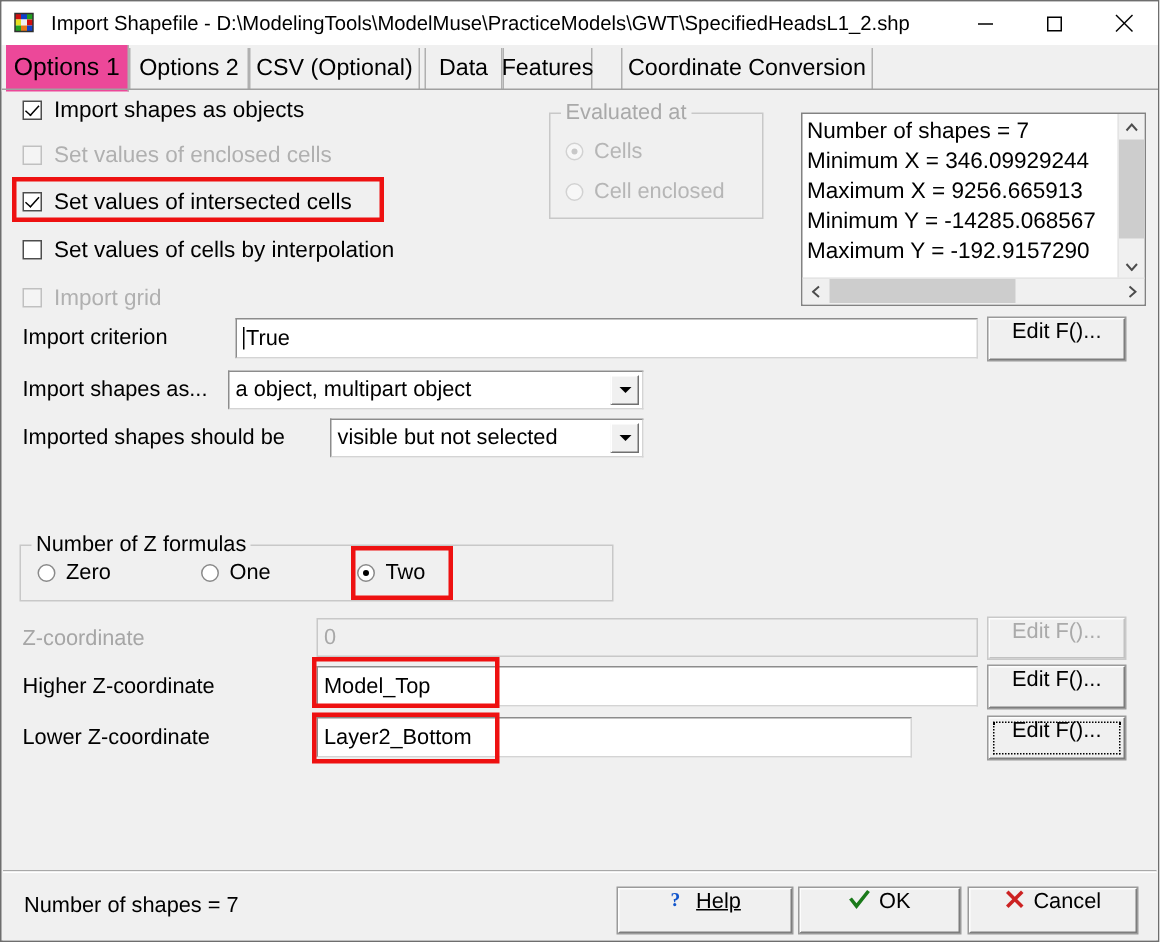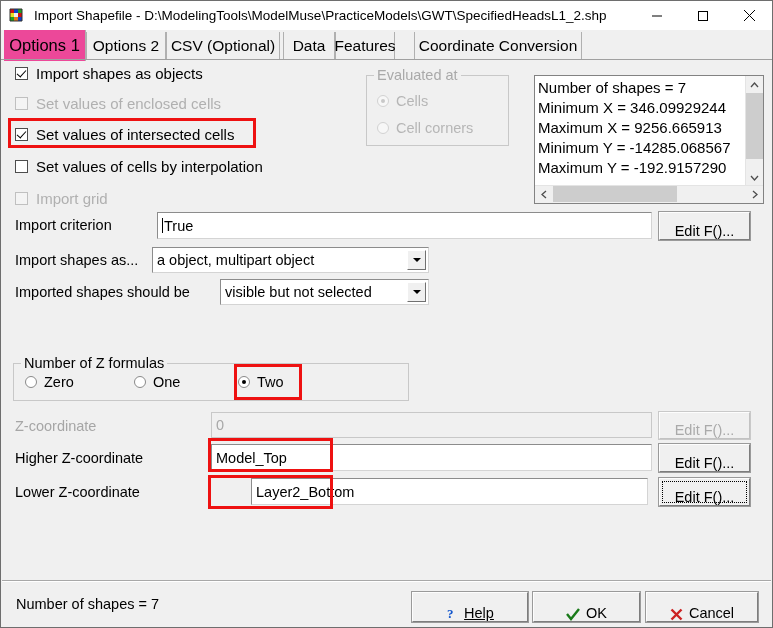--- a/index.html
+++ b/index.html
@@ -203,21 +203,21 @@
     position: absolute;
     box-sizing: border-box;
     background: #f0f0f0;
     border-top: 1px solid #fdfdfd;
     border-left: 1px solid #fdfdfd;
     border-right: 1px solid #7d7d7d;
     border-bottom: 1px solid #7d7d7d;
     outline: 1px solid #9a9a9a;
     outline-offset: 0px;
     display: flex;
-    align-items: flex-end;
+    align-items: flex-start;
     justify-content: center;
     font-size: 14.5px;
     color: #000;
     white-space: nowrap;
   }
   .btn.dis { color: #aaaaaa; outline-color: #c9c9c9;
              border-right-color: #c2c2c2; border-bottom-color: #c2c2c2; }
   .btn .focusring {
     position: absolute;
     left: 2px; top: 2px; right: 2px; bottom: 2px;
@@ -437,21 +437,21 @@
   </div>
 
   <div class="groupbox" style="left:365px; top:74px; width:143px; height:71px;">
     <span class="gtitle dim">Evaluated at</span>
     <div class="rdrow" style="left:10px; top:17px;">
       <span class="radio sel dis"></span>
       <span class="rdlabel dim">Cells</span>
     </div>
     <div class="rdrow" style="left:10px; top:44px;">
       <span class="radio dis"></span>
-      <span class="rdlabel dim">Cell corners</span>
+      <span class="rdlabel dim">Cell enclosed</span>
     </div>
   </div>
 
   <div id="infolist" style="left:533px; top:74px; width:230px; height:129px;">
     <div class="rows">
       <div>Number of shapes = 7</div>
       <div>Minimum X = 346.09929244</div>
       <div>Maximum X = 9256.665913</div>
       <div>Minimum Y = -14285.068567</div>
       <div>Maximum Y = -192.9157290</div>
@@ -536,21 +536,21 @@
 
   <div class="lbl" style="left:14px; top:449px;">Higher Z-coordinate</div>
   <div class="edit" style="left:210px; top:443px; width:441px; height:27px;">
     <span>Model_Top</span>
   </div>
   <div class="btn" style="left:658px; top:443px; width:91px; height:28px;">
     <span>Edit F()...</span>
   </div>
 
   <div class="lbl" style="left:14px; top:483px;">Lower Z-coordinate</div>
-  <div class="edit" style="left:210px; top:477px; width:397px; height:27px;margin-left:40px;">
+  <div class="edit" style="left:210px; top:477px; width:397px; height:27px;">
     <span>Layer2_Bottom</span>
   </div>
   <div class="btn" style="left:658px; top:477px; width:91px; height:28px;">
     <span class="focusring"></span>
     <span>Edit F()...</span>
   </div>
 
   <div class="redbox" style="left:207px; top:437px; width:125px; height:34px;"></div>
   <div class="redbox" style="left:207px; top:474px; width:125px; height:34px;"></div>
 

